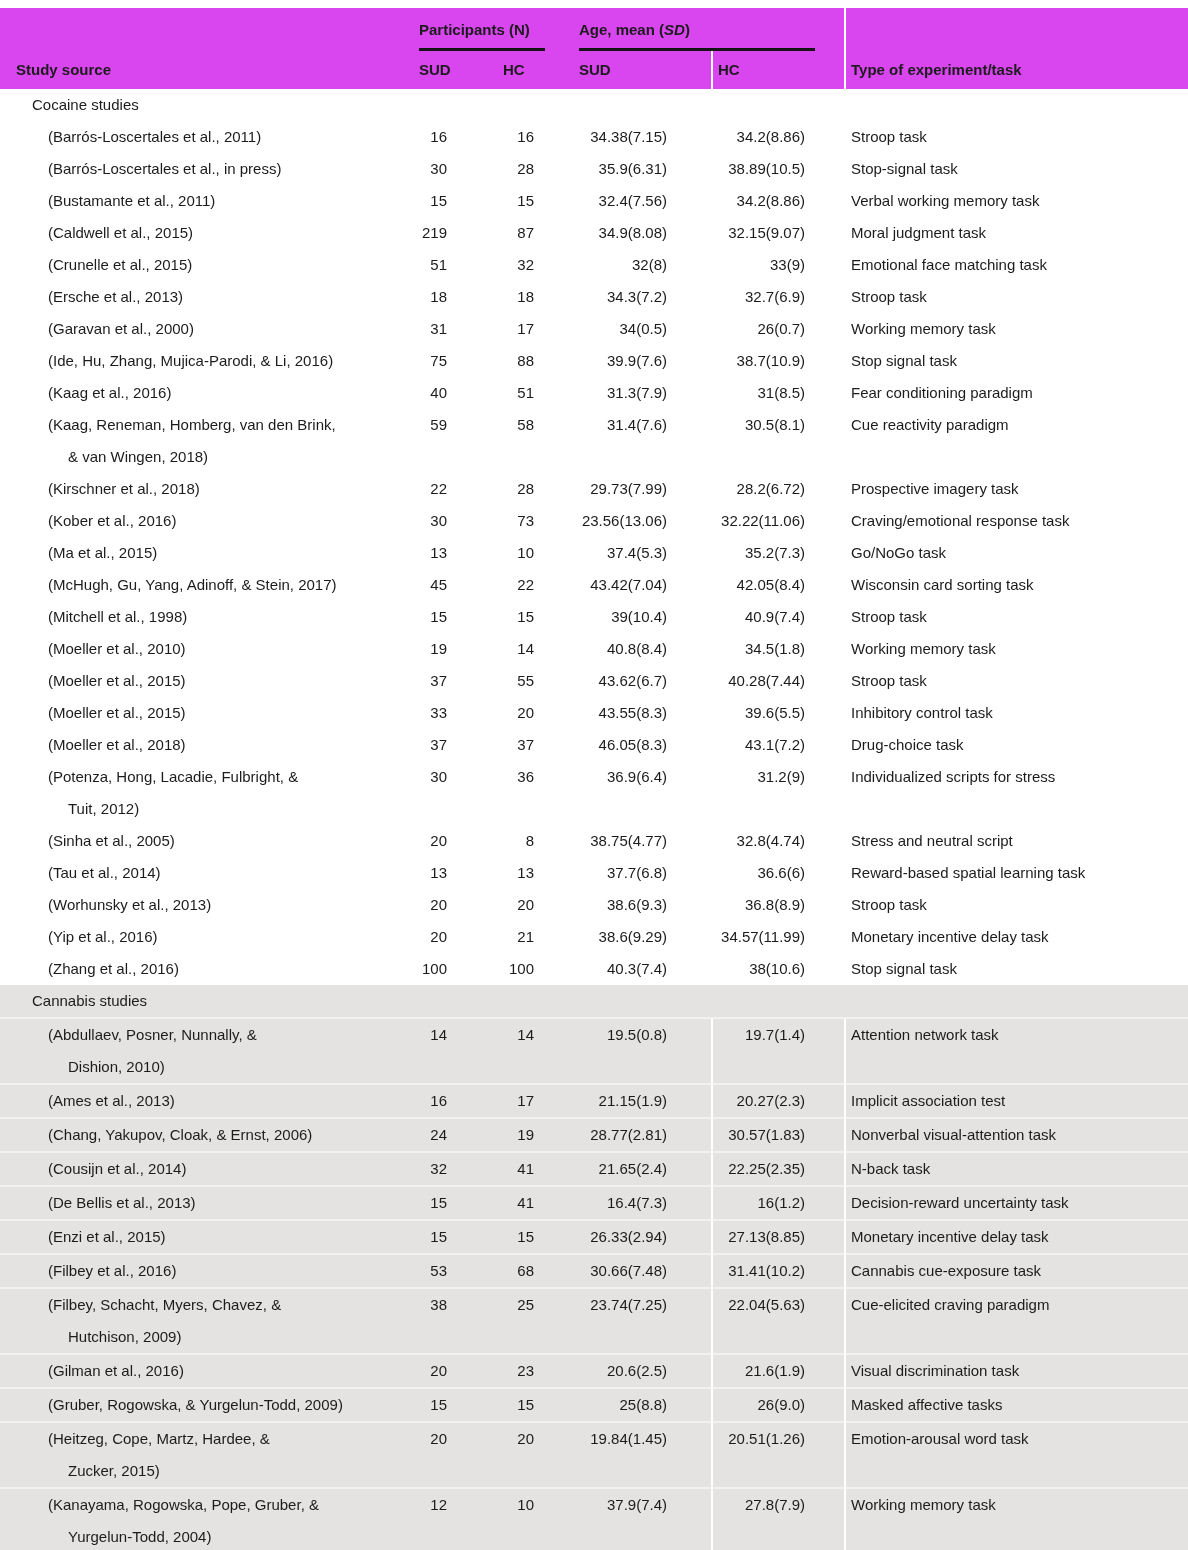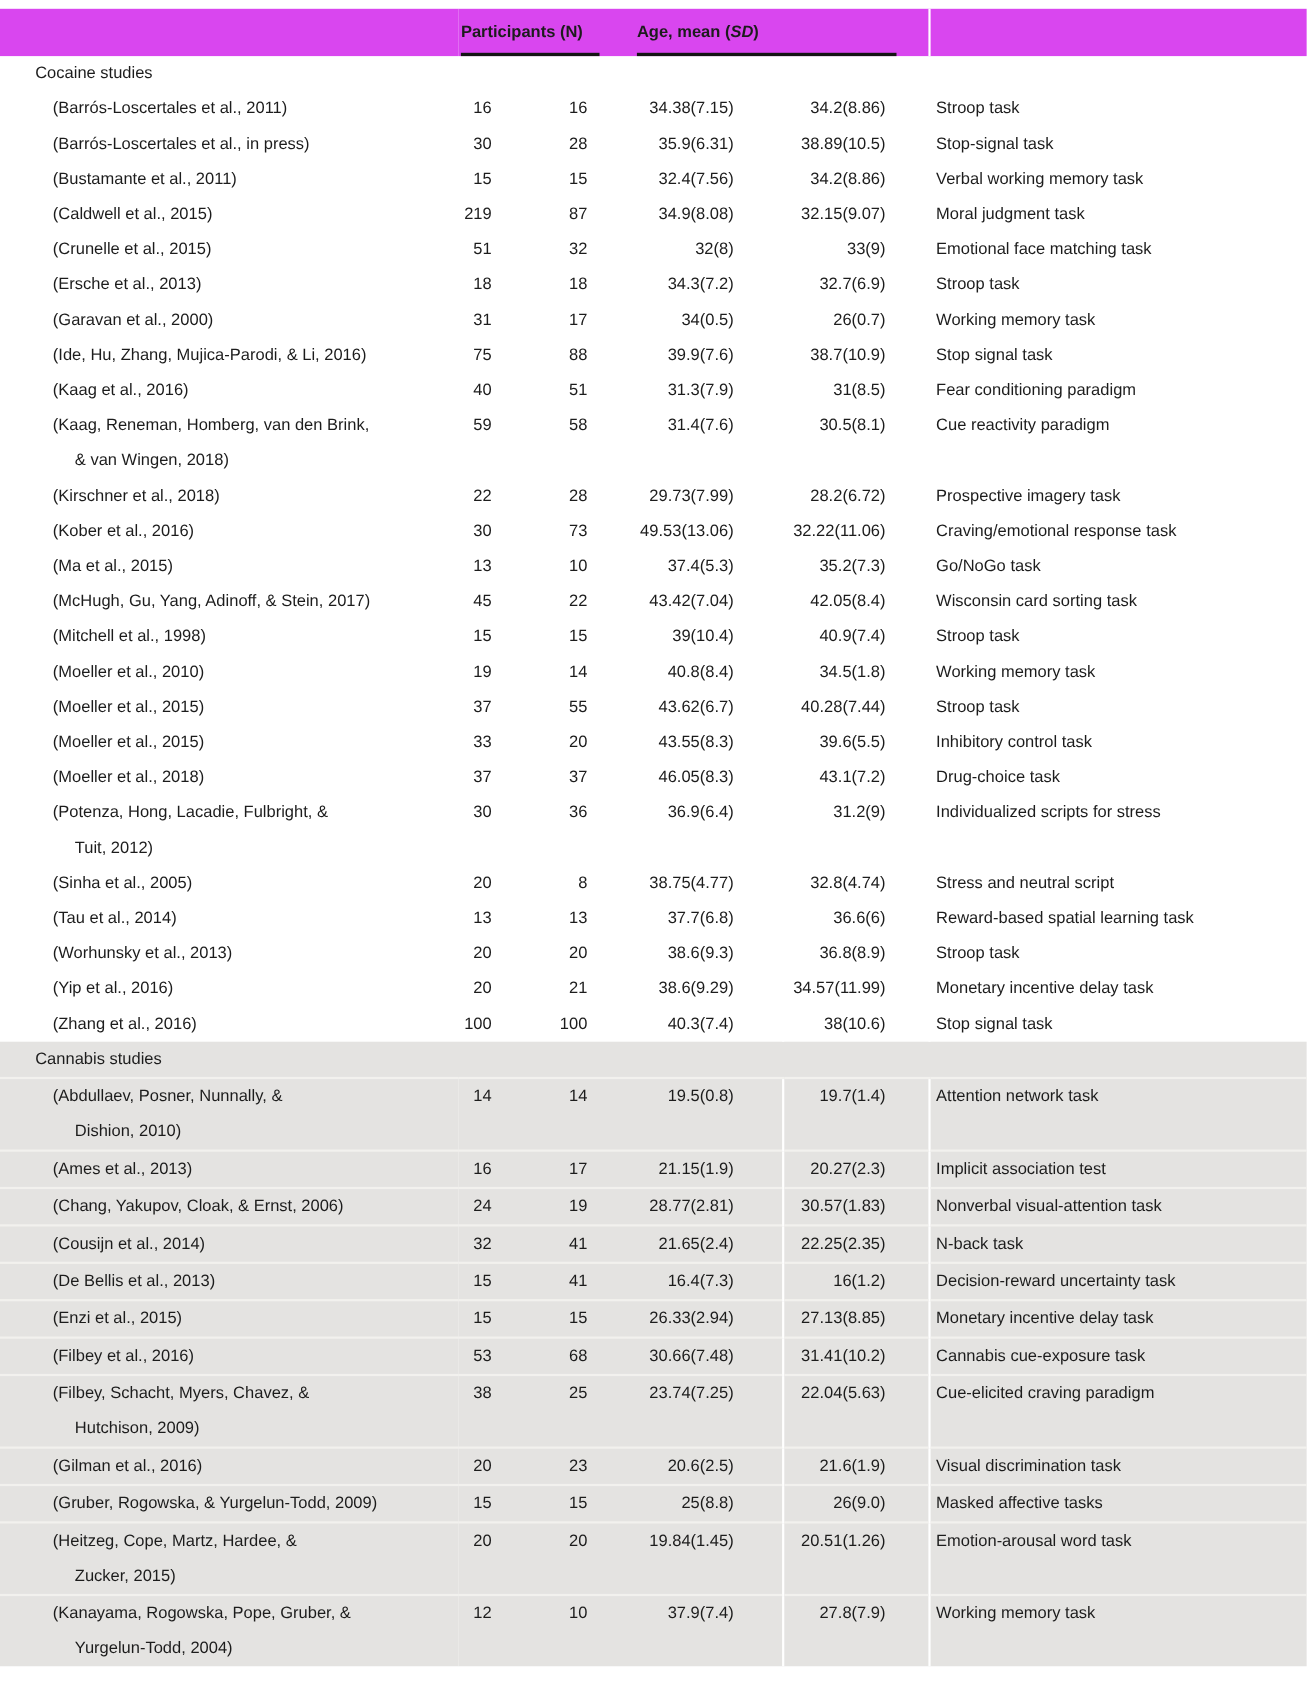--- a/index.html
+++ b/index.html
@@ -82,20 +82,28 @@
       <th class="grp grp-participants" colspan="2">
         <span>Participants (N)</span>
         <div class="rule rule-participants"></div>
       </th>
       <th class="grp grp-age" colspan="2">
         <span><span>Age, mean (</span><em>SD</em><span>)</span></span>
         <div class="rule rule-age"></div>
       </th>
       <th class="vline"></th>
     </tr>
+    <tr class="sub-row">
+      <th class="h-study">Study source</th>
+      <th class="h-sud-n">SUD</th>
+      <th class="h-hc-n">HC</th>
+      <th class="h-age-sud">SUD</th>
+      <th class="h-age-hc vline">HC</th>
+      <th class="h-task vline">Type of experiment/task</th>
+    </tr>
   </thead>
   <tbody id="table-body">
       <tr class="section-row">
         <td class="section-label" colspan="6">Cocaine studies</td>
       </tr>
       <tr class="data-row">
         <td class="study-cell">(Barrós-Loscertales et al., 2011)</td>
         <td class="num sud-n">16</td>
         <td class="num hc-n">16</td>
         <td class="num age-sud">34.38(7.15)</td>
@@ -180,21 +188,21 @@
         <td class="num sud-n">22</td>
         <td class="num hc-n">28</td>
         <td class="num age-sud">29.73(7.99)</td>
         <td class="num age-hc vline">28.2(6.72)</td>
         <td class="task-cell vline">Prospective imagery task</td>
       </tr>
       <tr class="data-row">
         <td class="study-cell">(Kober et al., 2016)</td>
         <td class="num sud-n">30</td>
         <td class="num hc-n">73</td>
-        <td class="num age-sud">49.53(13.06)</td>
+        <td class="num age-sud">23.56(13.06)</td>
         <td class="num age-hc vline">32.22(11.06)</td>
         <td class="task-cell vline">Craving/emotional response task</td>
       </tr>
       <tr class="data-row">
         <td class="study-cell">(Ma et al., 2015)</td>
         <td class="num sud-n">13</td>
         <td class="num hc-n">10</td>
         <td class="num age-sud">37.4(5.3)</td>
         <td class="num age-hc vline">35.2(7.3)</td>
         <td class="task-cell vline">Go/NoGo task</td>

